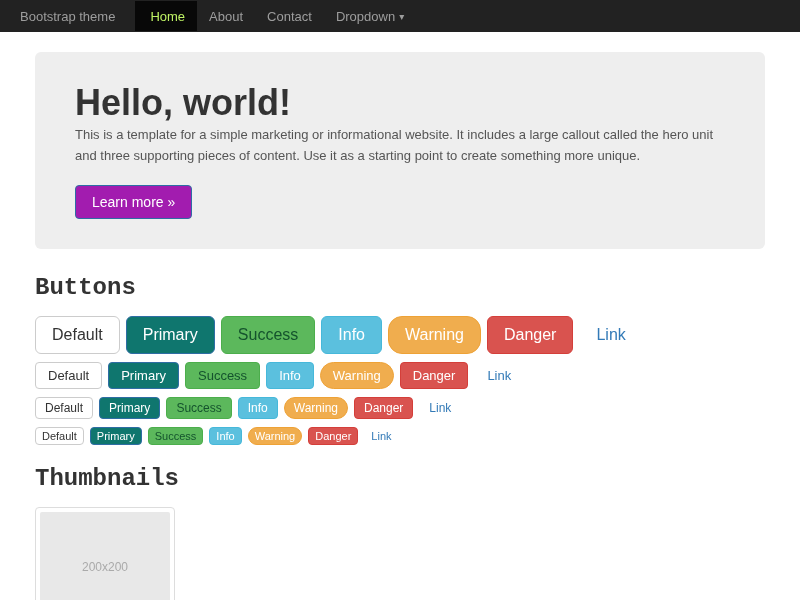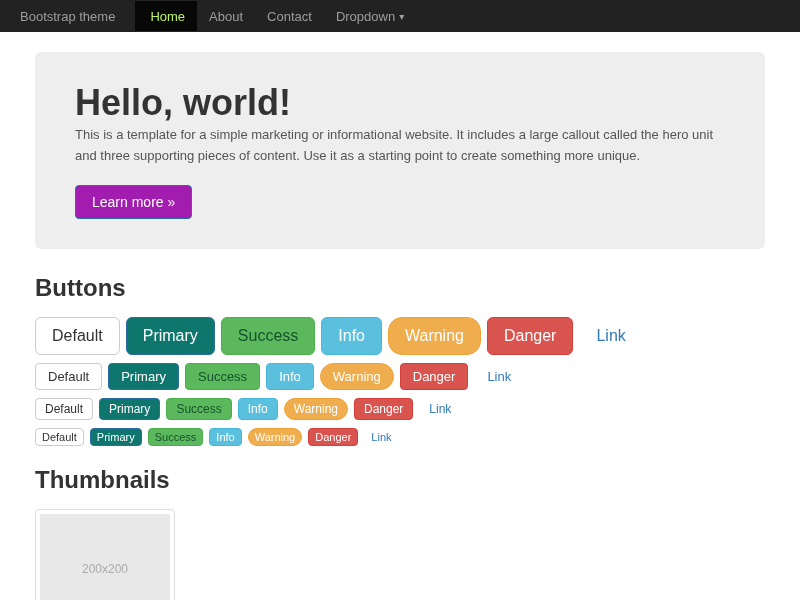--- a/index.html
+++ b/index.html
@@ -84,20 +84,21 @@
       text-decoration: none;
       display: inline-block;
     }
 
     
     .section-title {
       font-size: 24px;
       font-weight: bold;
       margin-bottom: 15px;
       color: #333;
+      font-family: Liberation Mono, monospace;
     }
 
     .btn-row {
       display: flex;
       flex-wrap: wrap;
       gap: 6px;
       margin-bottom: 8px;
       align-items: center;
     }
 

